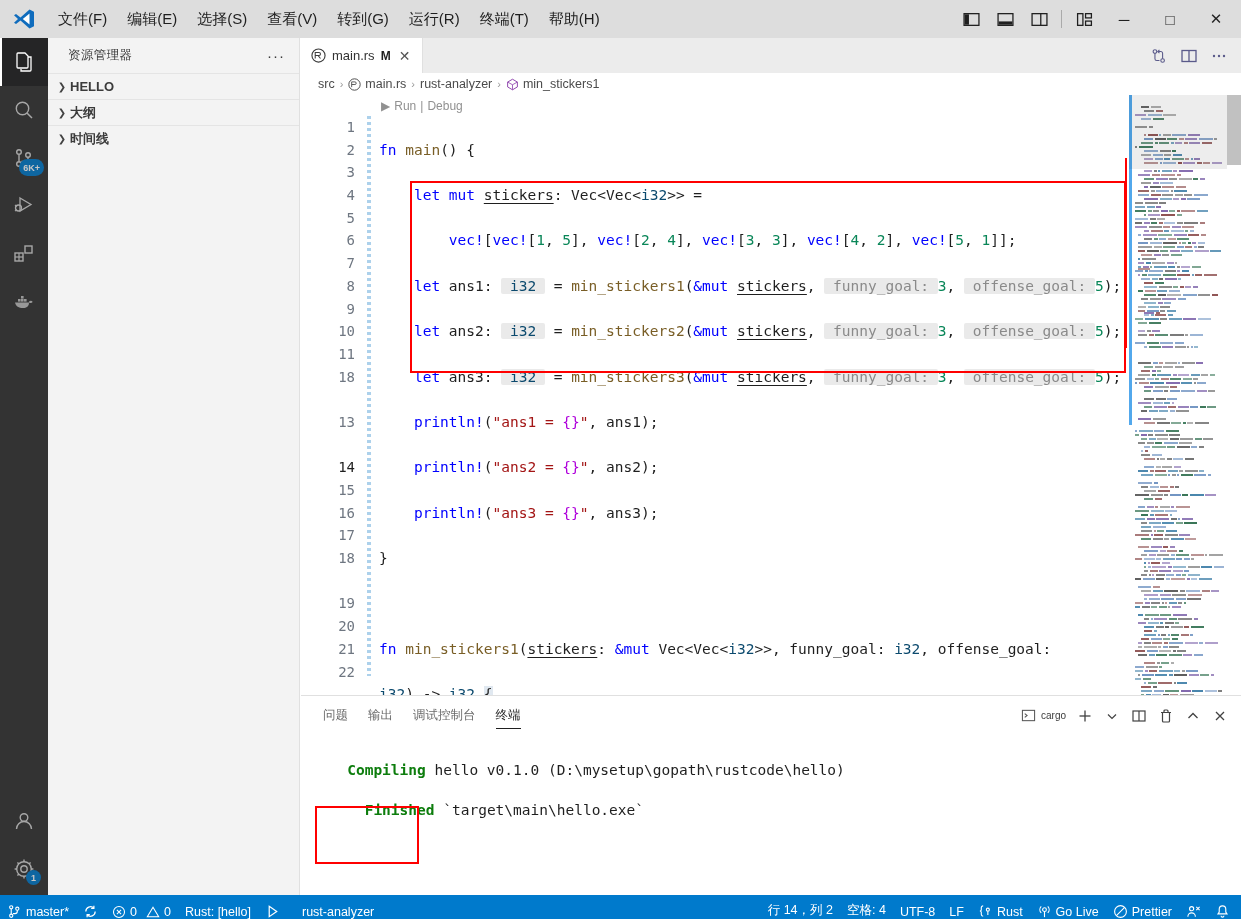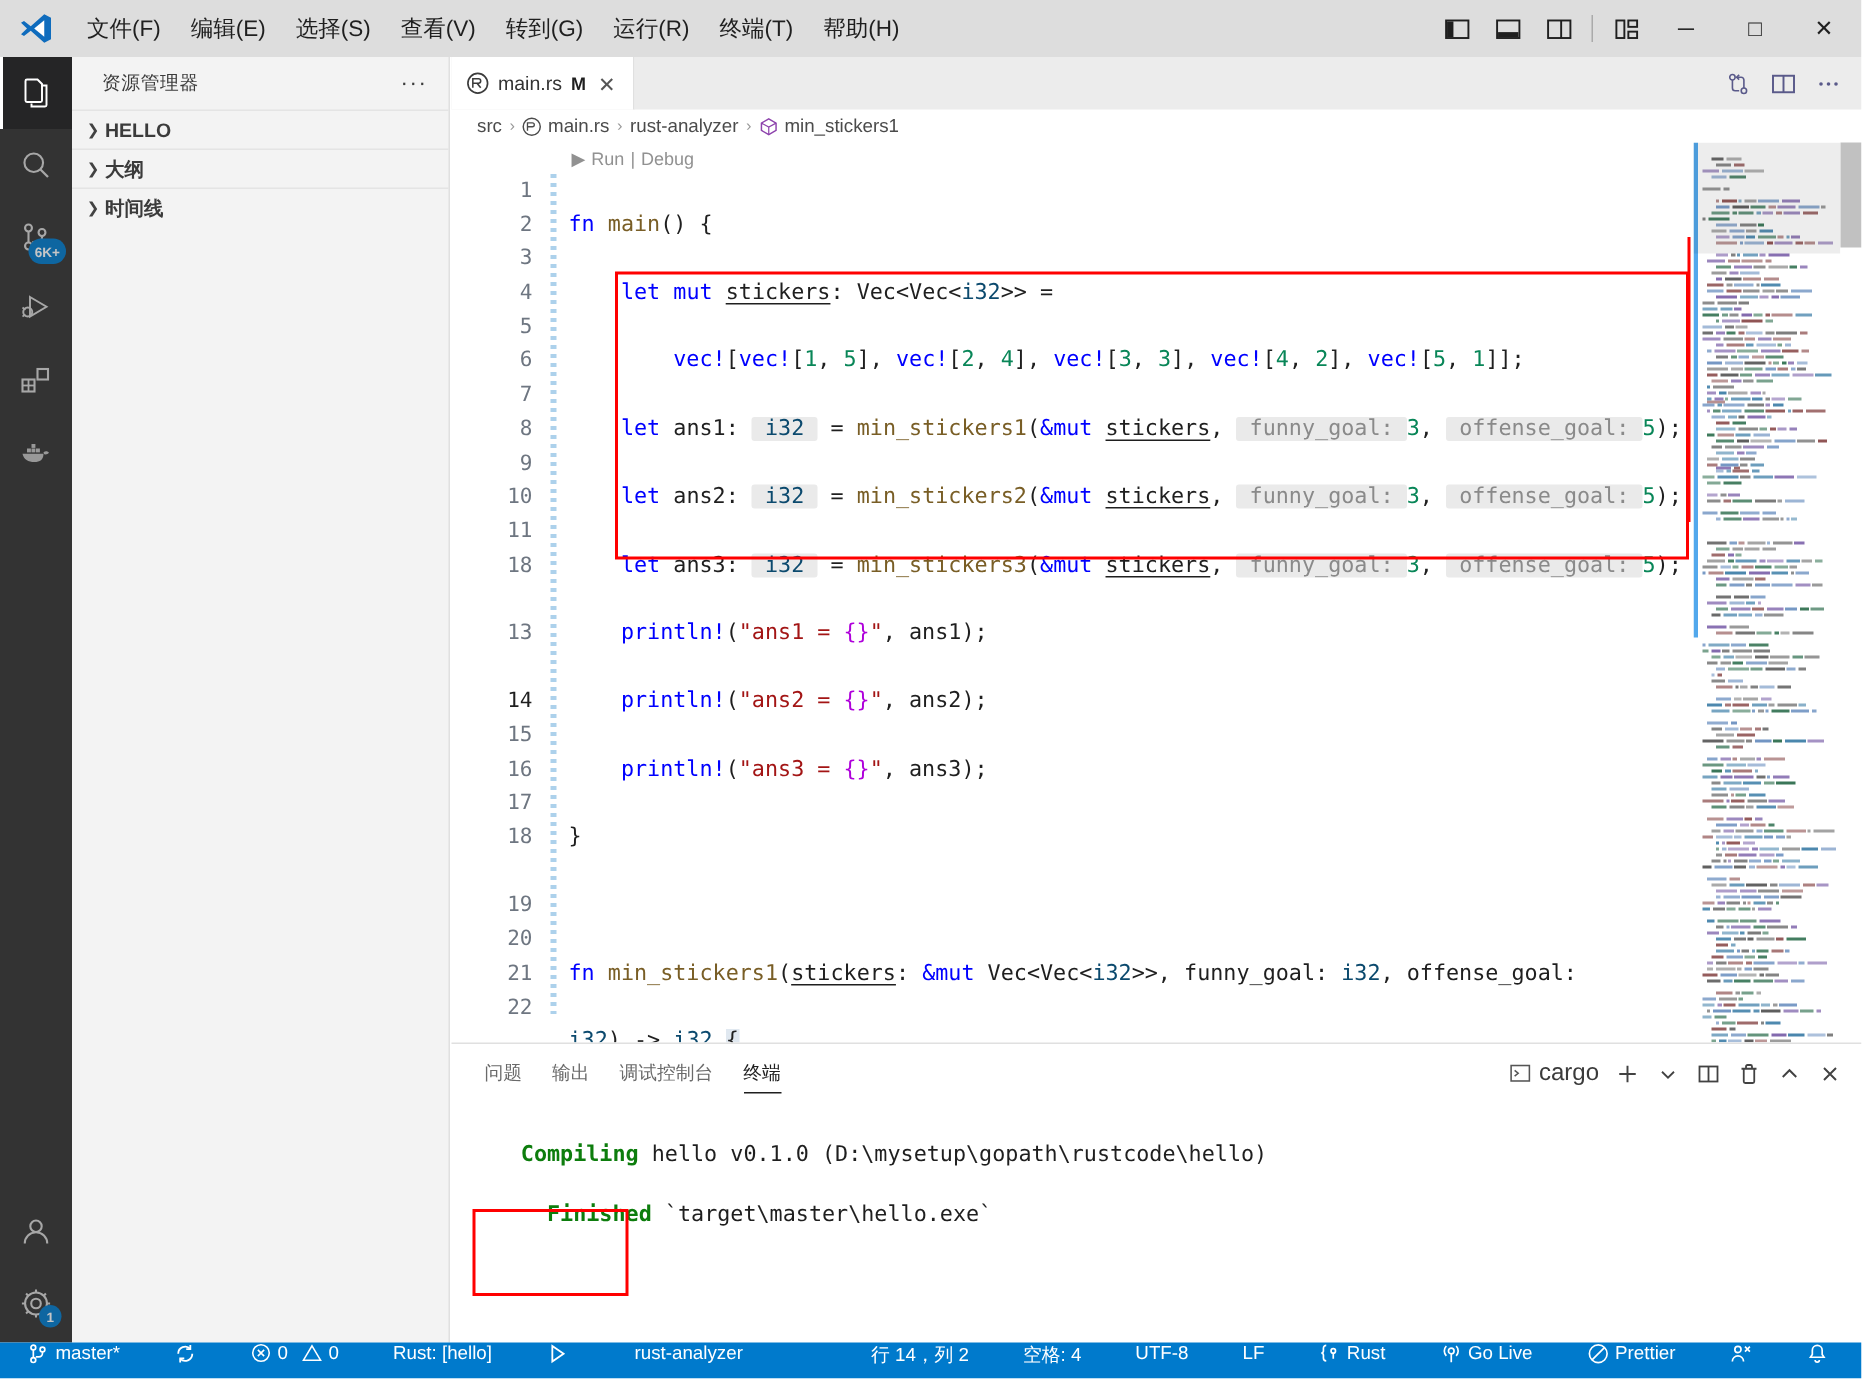--- a/index.html
+++ b/index.html
@@ -164,40 +164,40 @@
   .ptab {
     font-size: 12.5px; color: #6a6a6a; padding: 0 10px; height: 39px; display: flex;
     align-items: center; cursor: pointer; position: relative;
   }
   .ptab.active { color: #1f1f1f; }
   .ptab.active::after {
     content: ''; position: absolute; bottom: 6px; left: 10px; right: 10px; height: 1.5px; background: #1f1f1f;
   }
   #panel-actions { margin-left: auto; display: flex; align-items: center; gap: 1px; padding-right: 8px; }
   #term-select {
-    display: flex; align-items: center; gap: 5px; font-size: 16px; color: #3b3b3b;
+    display: flex; align-items: center; gap: 5px; font-size: 10px; color: #3b3b3b;
     padding: 0 5px; height: 26px; cursor: pointer;
   }
   .pa-icon { width: 26px; height: 26px; display:flex; align-items:center; justify-content:center; cursor: pointer; color: #424242; }
 
   #terminal {
     position: absolute; top: 39px; left: 0; width: 940px; height: 161px;
     font-family: "DejaVu Sans Mono", monospace; font-size: 14.5px; line-height: 20px;
     color: #1f1f1f; white-space: pre; padding-left: 20px; padding-top: 5px; overflow: hidden;
   }
   .tl { height: 20px; }
   .t-green { color: #0d7d0d; font-weight: bold; }
 
   
   #statusbar {
     position: absolute; bottom: 0; left: 0; width: 1241px; height: 24px;
     background: #007acc; display: flex; align-items: center; color: #ffffff;
     font-size: 12.5px;
   }
-  .sb-item { height: 24px; display: flex; align-items: flex-start; gap: 4px; padding: 0 18px; cursor: pointer; white-space: nowrap; }
+  .sb-item { height: 24px; display: flex; align-items: flex-end; gap: 4px; padding: 0 7px; cursor: pointer; white-space: nowrap; }
   #sb-right { margin-left: auto; display: flex; align-items: center; padding-right: 4px; }
   svg { display: block; }
 </style>
 </head>
 <body>
 
 <div id="titlebar">
   <div id="vscode-logo">
     <svg width="24" height="24" viewBox="0 0 24 24">
       <path d="M17.5 2.5 L22 4.8 V19.2 L17.5 21.5 L8.5 13.5 L4 17 L2 15.8 L6 12 L2 8.2 L4 7 L8.5 10.5 Z" fill="#0f6cbd"></path>
@@ -678,21 +678,21 @@
       <div class="pa-icon">
         <svg width="16" height="16" viewBox="0 0 16 16">
             <path d="M4 4 L12 12 M12 4 L4 12" stroke="#424242" stroke-width="1.3"></path>
           </svg>
       </div>
     </div>
   </div>
 
   <div id="terminal">
 <div class="tl"><span class="t-green">   Compiling</span><span> hello v0.1.0 (D:\mysetup\gopath\rustcode\hello)</span></div>
-<div class="tl"><span class="t-green">     Finished</span><span> `target\master\hello.exe`</span></div>
+<div class="tl"><span class="t-green">     Finished</span><span> `target\main\hello.exe`</span></div>
 
 
 
   </div>
 
   <div class="red-box" style="left:14px; top:110px; width:104px; height:58px;"></div>
 </div>
 
 <div id="statusbar">
   <div class="sb-item">

